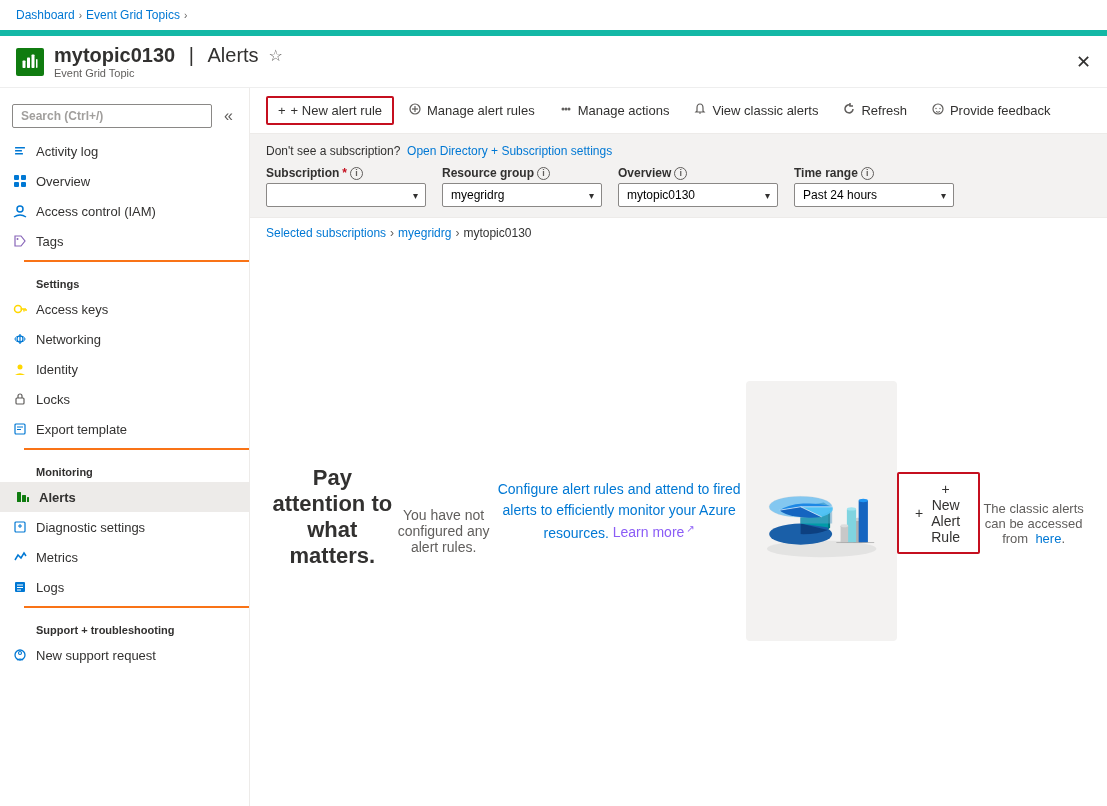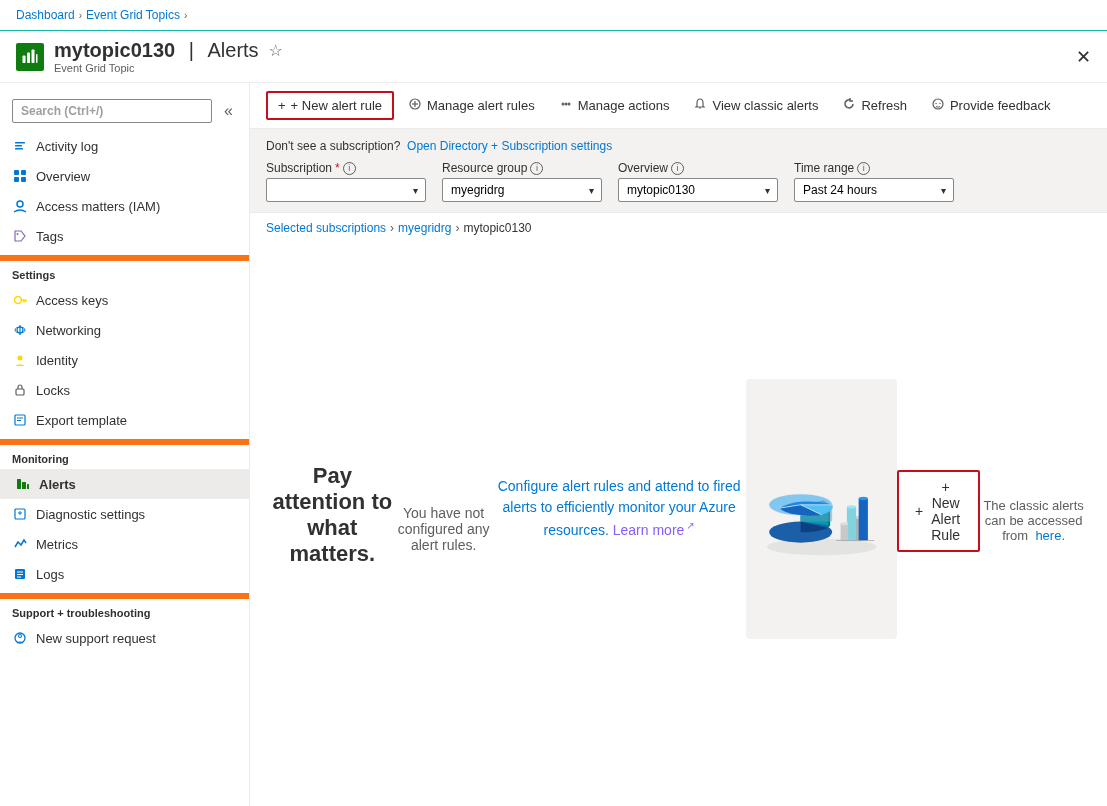--- a/index.html
+++ b/index.html
@@ -1,19 +1,19 @@
 <!DOCTYPE html>
 <html><head>
   <meta charset="utf-8">
   <style>
     * { box-sizing: border-box; margin: 0; padding: 0; }
     body { font-family: 'Segoe UI', Arial, sans-serif; font-size: 13px; color: #333; background: #fff; width: 1107px; height: 806px; overflow: hidden; display: flex; flex-direction: column; }
 
     
-    .breadcrumb { display: flex; align-items: center; padding: 8px 16px; font-size: 12px; color: #0078d4; gap: 4px; border-bottom: 1px solid #14b8a6; }
+    .breadcrumb { display: flex; align-items: center; padding: 8px 16px; font-size: 12px; color: #0078d4; gap: 4px; border-bottom: 6px solid #14b8a6; }
     .breadcrumb span { color: #605e5c; }
     .breadcrumb a { color: #0078d4; text-decoration: none; cursor: pointer; }
     .chevron { color: #605e5c; font-size: 10px; }
 
     
     .header { display: flex; align-items: center; padding: 8px 16px; border-bottom: 1px solid #eee; position: relative; }
     .header-icon { width: 28px; height: 28px; background: #107c10; border-radius: 2px; display: flex; align-items: center; justify-content: center; margin-right: 10px; flex-shrink: 0; }
     .header-icon svg { width: 18px; height: 18px; fill: white; }
     .header-title { font-size: 20px; font-weight: 600; color: #323130; }
     .header-separator { color: #323130; font-size: 20px; margin: 0 8px; }
@@ -26,39 +26,39 @@
 
     
     .sidebar { width: 250px; border-right: 1px solid #edebe9; overflow-y: auto; flex-shrink: 0; padding: 8px 0; }
     .sidebar-search { padding: 8px 12px; }
     .sidebar-search input { width: 100%; border: 1px solid #8a8886; border-radius: 2px; padding: 4px 8px; font-size: 12px; outline: none; }
     .sidebar-search input::placeholder { color: #a19f9d; }
     .sidebar-collapse { display: inline-flex; align-items: center; padding: 4px 8px; cursor: pointer; color: #605e5c; font-size: 14px; }
     .sidebar-item { display: flex; align-items: center; padding: 7px 12px; cursor: pointer; color: #323130; font-size: 13px; gap: 8px; }
     .sidebar-item.active { background: #edebe9; font-weight: 600; }
     .sidebar-item.active .item-icon { color: #107c10; }
-    .sidebar-section-label { padding: 8px 12px 4px; font-size: 11px; font-weight: 600; color: #323130; text-transform: none; border-top: 6px solid #f97316; margin-top: 4px; }
+    .sidebar-section-label { padding: 16px 12px 4px; font-size: 11px; font-weight: 600; color: #323130; text-transform: none; border-top: 2px solid #f97316; margin-top: 4px; margin-left: 24px; }
     .item-icon { width: 16px; height: 16px; display: flex; align-items: center; justify-content: center; flex-shrink: 0; }
 
     
     .content { flex: 1; overflow-y: auto; display: flex; flex-direction: column; }
 
     
     .toolbar { display: flex; align-items: center; padding: 8px 16px; border-bottom: 1px solid #edebe9; gap: 4px; flex-wrap: wrap; }
     .toolbar-btn { display: flex; align-items: center; gap: 5px; padding: 5px 10px; border: 1px solid #8a8886; background: white; cursor: pointer; font-size: 13px; color: #323130; border-radius: 2px; }
     .toolbar-btn.primary { border: 2px solid #c50f1f; color: #323130; }
     .toolbar-btn-text { display: flex; align-items: center; gap: 5px; padding: 5px 10px; background: transparent; border: none; cursor: pointer; font-size: 13px; color: #323130; }
 
     
     .filter-bar { background: #f3f2f1; padding: 10px 16px; border-bottom: 1px solid #edebe9; }
     .filter-notice { font-size: 12px; color: #323130; margin-bottom: 8px; }
     .filter-notice a { color: #0078d4; text-decoration: none; }
     .filter-row { display: flex; gap: 16px; flex-wrap: wrap; align-items: flex-end; }
     .filter-field { display: flex; flex-direction: column; gap: 3px; min-width: 160px; }
-    .filter-label { font-size: 12px; color: #323130; font-weight: 400; display: flex; align-items: center; gap: 3px; }
+    .filter-label { font-size: 12px; color: #323130; font-weight: 700; display: flex; align-items: center; gap: 3px; }
     .filter-label .required { color: #c50f1f; }
     .filter-label .info-icon { width: 13px; height: 13px; border-radius: 50%; border: 1px solid #605e5c; display: inline-flex; align-items: center; justify-content: center; font-size: 9px; color: #605e5c; cursor: pointer; }
     .filter-select { padding: 4px 28px 4px 8px; border: 1px solid #8a8886; background: white; font-size: 12px; appearance: none; -webkit-appearance: none; cursor: pointer; border-radius: 2px; min-width: 160px; position: relative; }
     .select-wrapper { position: relative; display: inline-block; }
     .select-wrapper::after { content: '▾'; position: absolute; right: 8px; top: 50%; transform: translateY(-50%); pointer-events: none; font-size: 10px; color: #323130; }
 
     
     .breadcrumb-trail { padding: 8px 16px 0; font-size: 12px; display: flex; align-items: center; gap: 4px; }
     .breadcrumb-trail a { color: #0078d4; text-decoration: none; }
     .breadcrumb-trail .sep { color: #605e5c; }
@@ -145,21 +145,21 @@
       </span>
       <span>Overview</span>
     </div>
     <div class="sidebar-item">
       <span class="item-icon">
         <svg width="14" height="14" viewBox="0 0 14 14">
             <circle cx="7" cy="5" r="3" fill="none" stroke="#0078d4" stroke-width="1.5"></circle>
             <path d="M1 13 Q7 9 13 13" fill="none" stroke="#0078d4" stroke-width="1.5"></path>
           </svg>
       </span>
-      <span>Access matters (IAM)</span>
+      <span>Access control (IAM)</span>
     </div>
     <div class="sidebar-item">
       <span class="item-icon">
         <svg width="14" height="14" viewBox="0 0 14 14">
             <path d="M2 2 L8 2 L12 7 L8 12 L2 12 Z" fill="none" stroke="#8764b8" stroke-width="1.2"></path>
             <circle cx="4.5" cy="5" r="1" fill="#8764b8"></circle>
           </svg>
       </span>
       <span>Tags</span>
     </div>

